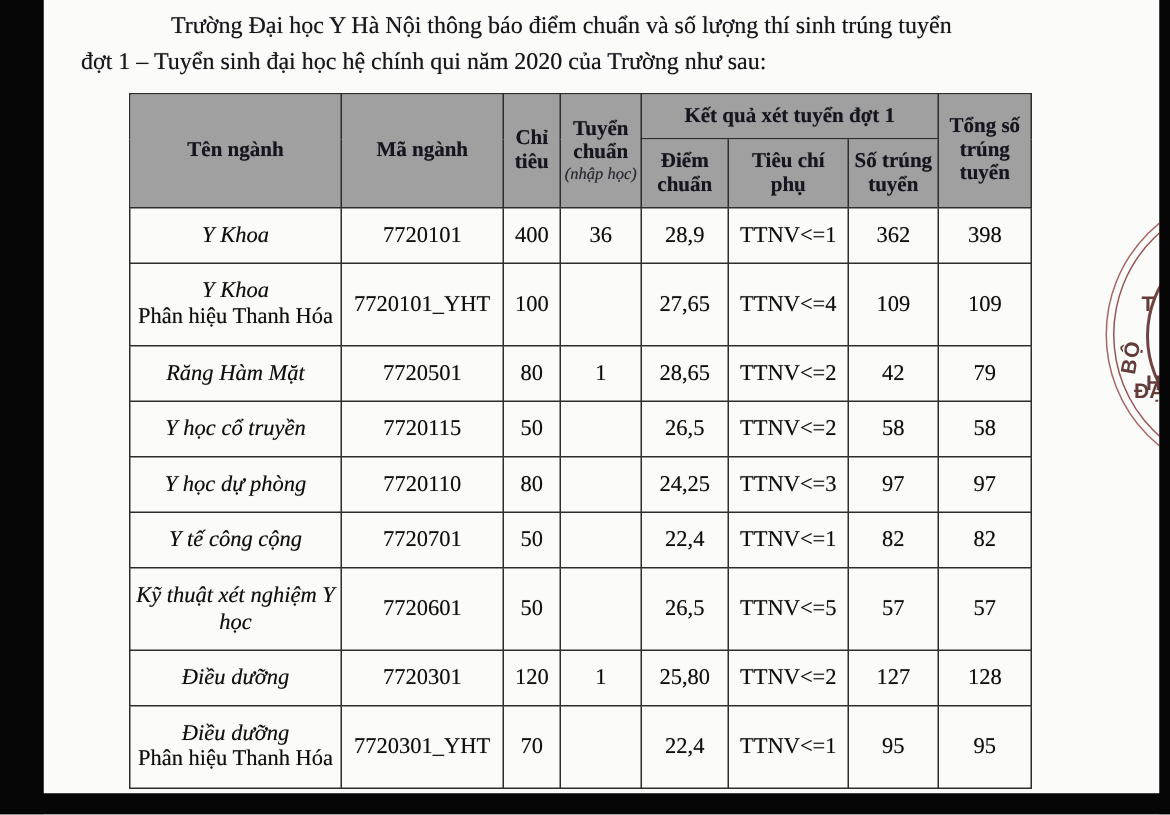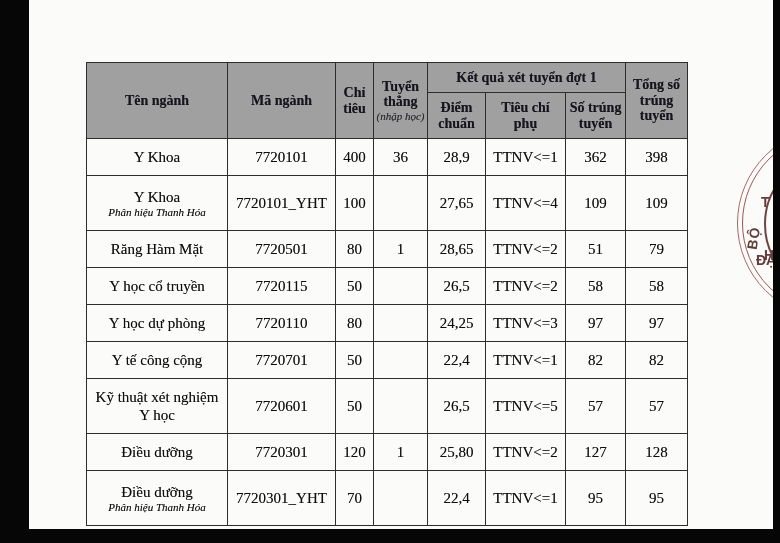--- a/index.html
+++ b/index.html
@@ -53,22 +53,22 @@
   tr.hrow2{height:46px;}
   tbody tr:nth-child(1){height:37px;}
   tbody tr:nth-child(2){height:55px;}
   tbody tr:nth-child(3){height:37px;margin-left:32px;}
   tbody tr:nth-child(4){height:37px;}
   tbody tr:nth-child(5){height:37px;padding-left:28px;}
   tbody tr:nth-child(6){height:37px;margin-left:48px;}
   tbody tr:nth-child(7){height:55px;margin-left:32px;}
   tbody tr:nth-child(8){height:37px;}
   tbody tr:nth-child(9){height:55px;}
-  .branch-line{display:block;font-style:italic;font-size:11px;line-height:1.15;}
-  .name-main{display:block;line-height:1.2;}
+  .branch-line{display:block;font-size:15px;line-height:1.15;}
+  .name-main{display:block;line-height:1.2;font-style:italic;}
 
   
   .stamp{position:absolute;left:700px;top:135px;width:80px;height:185px;z-index:2;opacity:.88;}
   .stamp .ring{position:absolute;border-radius:50%;}
   .ring-outer1{width:190px;height:190px;left:37px;top:-8px;border:1.6px solid var(--stamp-ring,#9c5252);}
   .ring-outer2{width:180px;height:180px;left:42px;top:-3px;border:1.4px solid #8a4040;}
   .ring-inner{width:136px;height:136px;left:64px;top:19px;border:2px solid var(--stamp-dark,#5e2a2a);}
   .stamp .glyph{
     position:absolute;color:var(--stamp-text,#4f2323);
     font-family:"Liberation Sans","DejaVu Sans",sans-serif;
@@ -79,39 +79,43 @@
   .glyph-h{left:64px;top:113px;font-size:12px;}
   .glyph-rim{left:42px;top:96px;transform:rotate(-80deg);font-size:13px;letter-spacing:1px;}
 </style>
 </head>
 <body>
 
 <div class="page">
 
   <div class="doc">
 
+    <div class="title">
+      <div class="line1">Trường Đại học Y Hà Nội thông báo điểm chuẩn và số lượng thí sinh trúng tuyển</div>
+      <div class="line2">đợt 1 – Tuyển sinh đại học hệ chính qui năm 2020 của Trường như sau:</div>
+    </div>
 
     <table class="adm">
       <colgroup>
         <col style="width:141px">
           <col style="width:108px">
           <col style="width:38px">
           <col style="width:54px">
         <col style="width:58px">
           <col style="width:80px">
           <col style="width:60px">
           <col style="width:62px">
       </colgroup>
       <thead>
         <tr class="hrow1">
           <th rowspan="2">Tên ngành</th>
           <th rowspan="2">Mã ngành</th>
           <th rowspan="2">Chỉ tiêu</th>
           <th rowspan="2">
-            <span>Tuyển thẳng</span>
+            <span>Tuyển chuẩn</span>
             <span class="hdr-note">(nhập học)</span>
           </th>
           <th colspan="3">Kết quả xét tuyển đợt 1</th>
           <th rowspan="2">Tổng số trúng tuyển</th>
         </tr>
         <tr class="hrow2">
           <th>Điểm chuẩn</th>
           <th>Tiêu chí phụ</th>
           <th>Số trúng tuyển</th>
         </tr>
@@ -146,21 +150,21 @@
           <tr>
         <td>
           <span class="name-main">Răng Hàm Mặt</span>
 
         </td>
         <td>7720501</td>
         <td>80</td>
         <td>1</td>
         <td>28,65</td>
         <td>TTNV&lt;=2</td>
-        <td>51</td>
+        <td>42</td>
         <td>79</td>
       </tr>
           <tr>
         <td>
           <span class="name-main">Y học cổ truyền</span>
 
         </td>
         <td>7720115</td>
         <td>50</td>
         <td></td>

